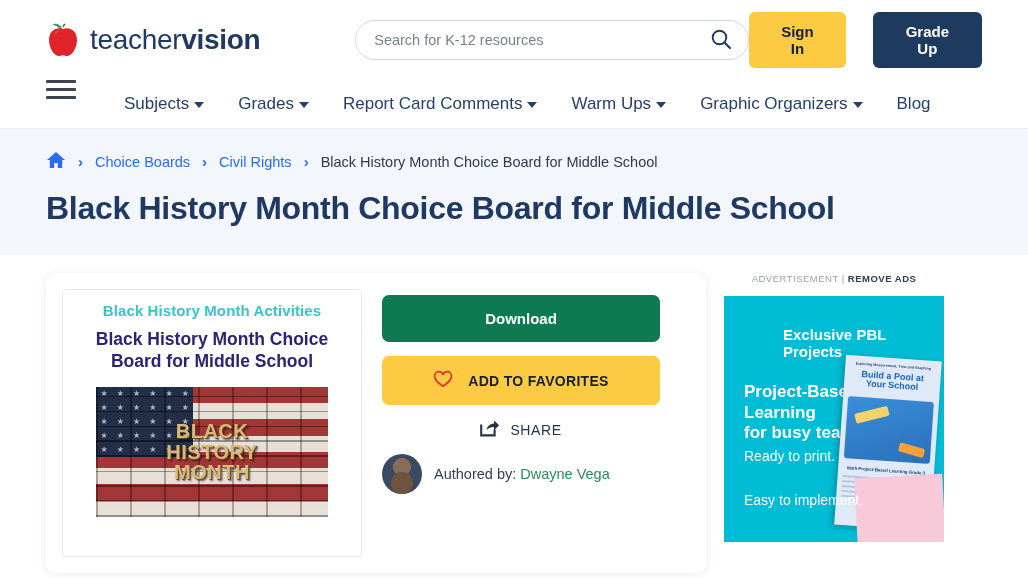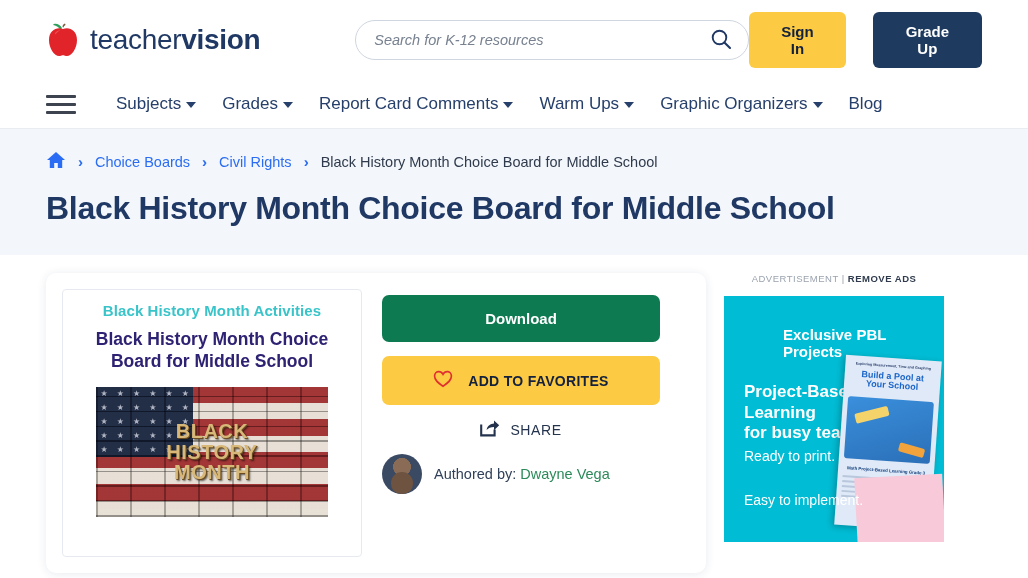--- a/index.html
+++ b/index.html
@@ -38,21 +38,20 @@
     background: #fff;
   }
   .search-input {
     flex: 1;
     border: none;
     outline: none;
     font-size: 14.5px;
     color: #0f172a;
     font-family: "Liberation Sans", sans-serif;
     background: transparent;
-    font-style: italic;
   }
   .search-input::placeholder { color: #77818f; }
   .search-btn {
     border: none; background: transparent; cursor: pointer;
     display: flex; align-items: center; padding: 0;
   }
 
   .header-actions { margin-left: auto; display: flex; gap: 27px; align-items: center; }
   .btn-signin {
     background: #fcca43; color: #14213d; font-weight: 700; font-size: 15px;
@@ -62,23 +61,22 @@
   .btn-signup {
     background: #1e3a5f; color: #ffffff; font-weight: 700; font-size: 15px;
     border: none; border-radius: 6px; padding: 11px 22px; cursor: pointer;
     font-family: "Liberation Sans", sans-serif;
   }
 
   
   .nav {
     height: 48px;
     display: flex;
-    align-items: center;
     padding: 0 46px;
-    gap: 26px;
+    gap: 34px;
     background: #ffffff;
   }
   .hamburger { width: 30px; display: flex; flex-direction: column; gap: 5px; cursor: pointer; margin-right: 14px;}
   .hamburger span { display: block; height: 3px; background: #3d4450; border-radius: 1px; }
   .nav-item {
     font-size: 17px; color: #27406b; cursor: pointer;
     display: flex; align-items: center; gap: 5px; white-space: nowrap;
   }
   .caret {
     width: 0; height: 0;

